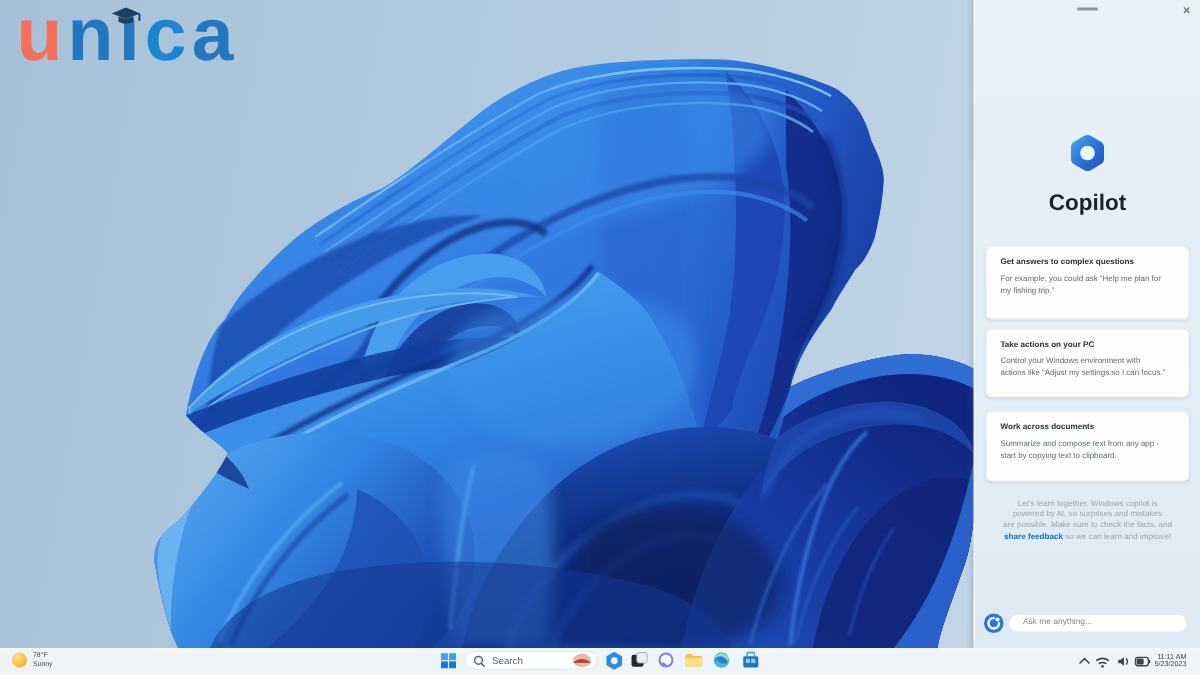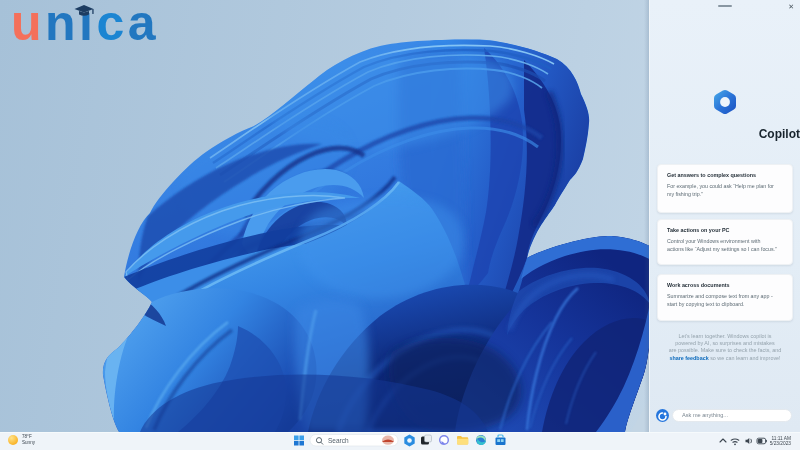--- a/index.html
+++ b/index.html
@@ -9,21 +9,21 @@
   #logo{position:absolute;left:11px;top:-6px;font-weight:bold;font-size:50px;letter-spacing:3.5px;}
   #logo .u{color:#f4705b;}
   #logo .b{color:#2277c0;}
   #logo .b2{color:#1b85d2;}
   #logo .i{color:#2277c0;}
   
   #sidebar{position:absolute;right:0;top:0;width:150px;height:432px;background:linear-gradient(180deg,#e9f1f9 0%,#e3edf6 60%,#dfe9f3 100%);border-left:1px solid #f2f7fb;}
   #handle{position:absolute;left:68px;top:5px;width:14px;height:2px;background:#8896a2;border-radius:1px;}
   #closex{position:absolute;right:6px;top:2.5px;color:#4a565f;font-size:7px;font-weight:normal;}
   #cplogo{position:absolute;left:62px;top:89px;}
-  #cptitle{position:absolute;left:0;top:127px;width:150px;text-align:right;font-size:12px;font-weight:bold;color:#18242d;}
+  #cptitle{position:absolute;left:0;top:127px;width:150px;text-align:center;font-size:15px;font-weight:bold;color:#18242d;}
   .card{position:absolute;left:7px;width:136px;background:#fdfdfe;border:1px solid #eef1f4;border-radius:4px;box-shadow:0 1px 2px rgba(70,90,110,.12);box-sizing:border-box;padding:7px 9px;}
   .card h4{margin:0 0 4px 0;font-size:5.4px;color:#242f38;}
   .card p{margin:0;font-size:5.3px;line-height:8px;color:#5d6b74;}
   #foot{position:absolute;left:4px;top:333px;width:142px;text-align:center;font-size:5.4px;line-height:7.2px;color:#95a3ad;white-space:nowrap;}
   #foot a{color:#0f6cbd;font-weight:bold;text-decoration:none;}
   #micbtn{position:absolute;left:656px;top:409px;width:13px;height:13px;border-radius:50%;background:#2576dd;}
   #askbox{position:absolute;left:672px;top:409px;width:120px;height:13px;border-radius:7px;background:#ffffff;border:1px solid #e4e9ee;box-sizing:border-box;color:#7b8791;font-size:5.6px;line-height:11px;padding-left:9px;}
   
   #taskbar{position:absolute;left:0;top:432px;width:800px;height:18px;background:#eff4f9;border-top:1px solid #f6fafc;}
   #weather{position:absolute;left:7px;top:434px;width:70px;height:14px;}

